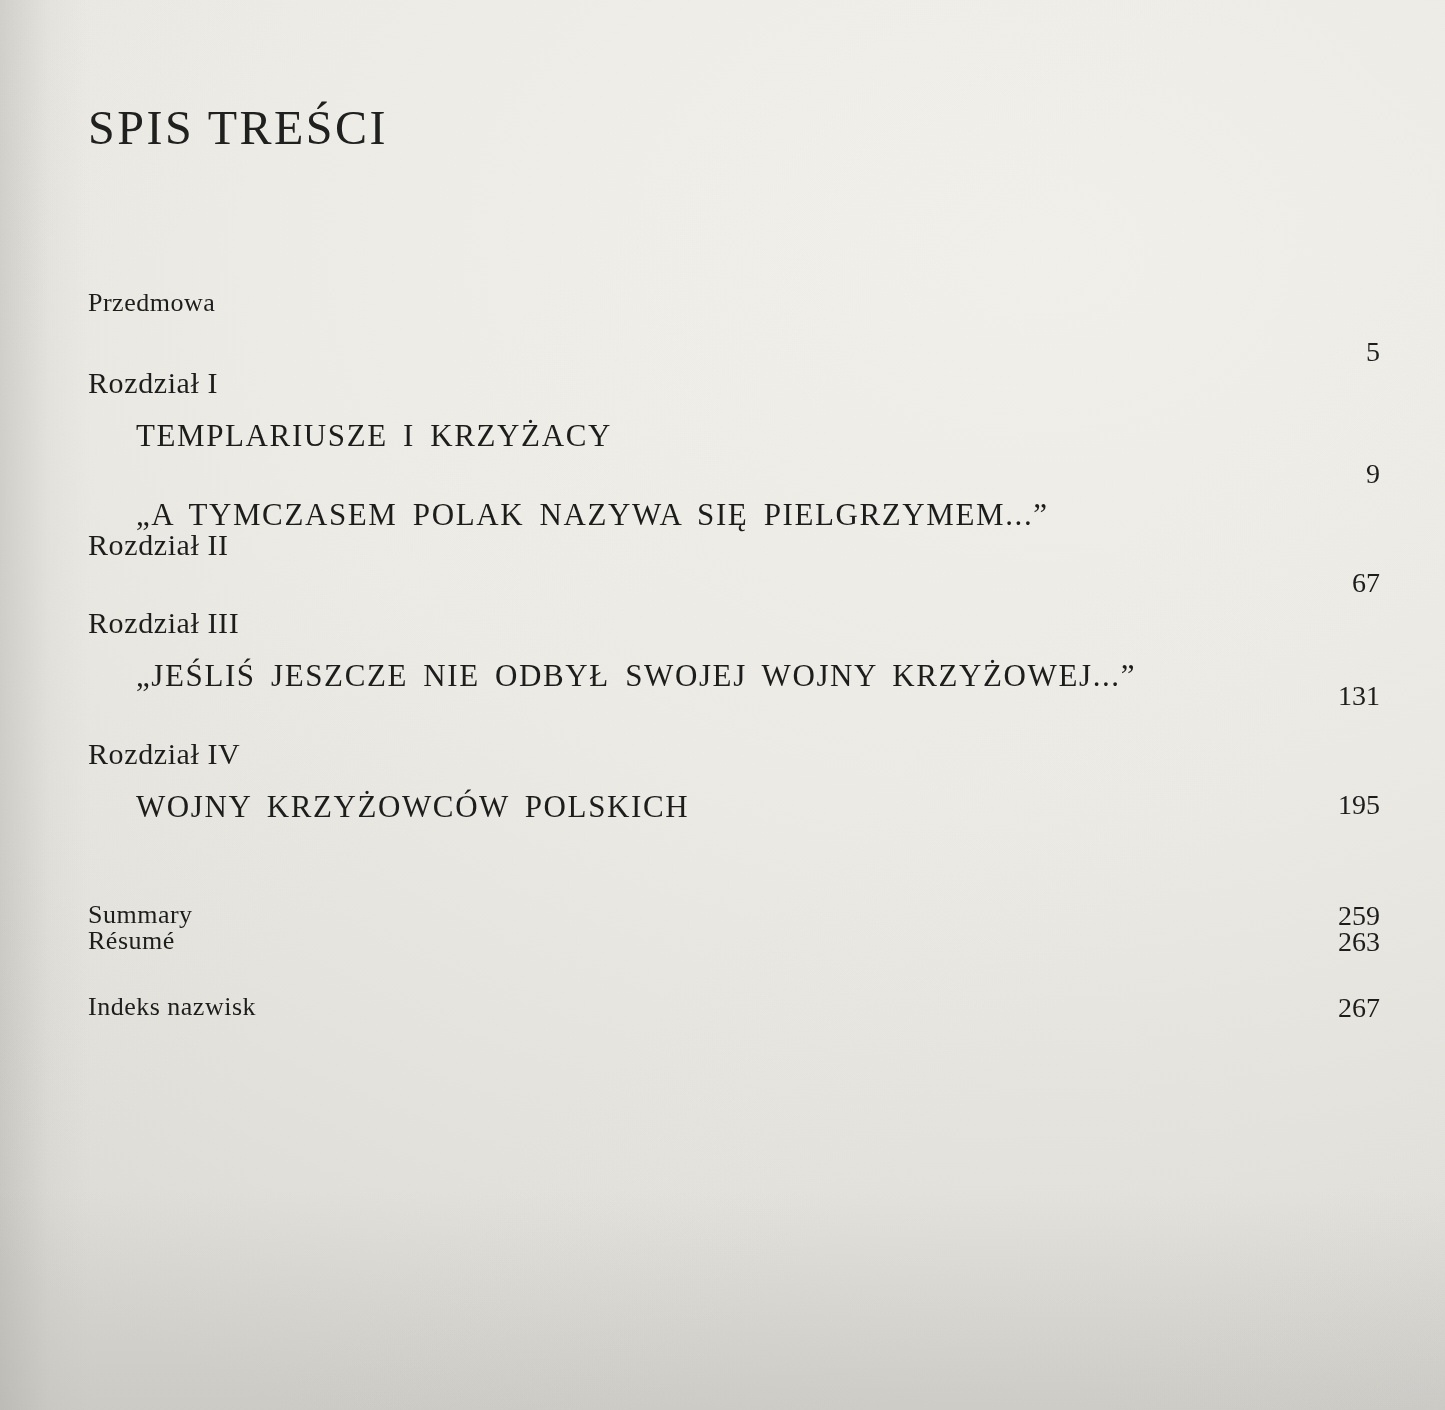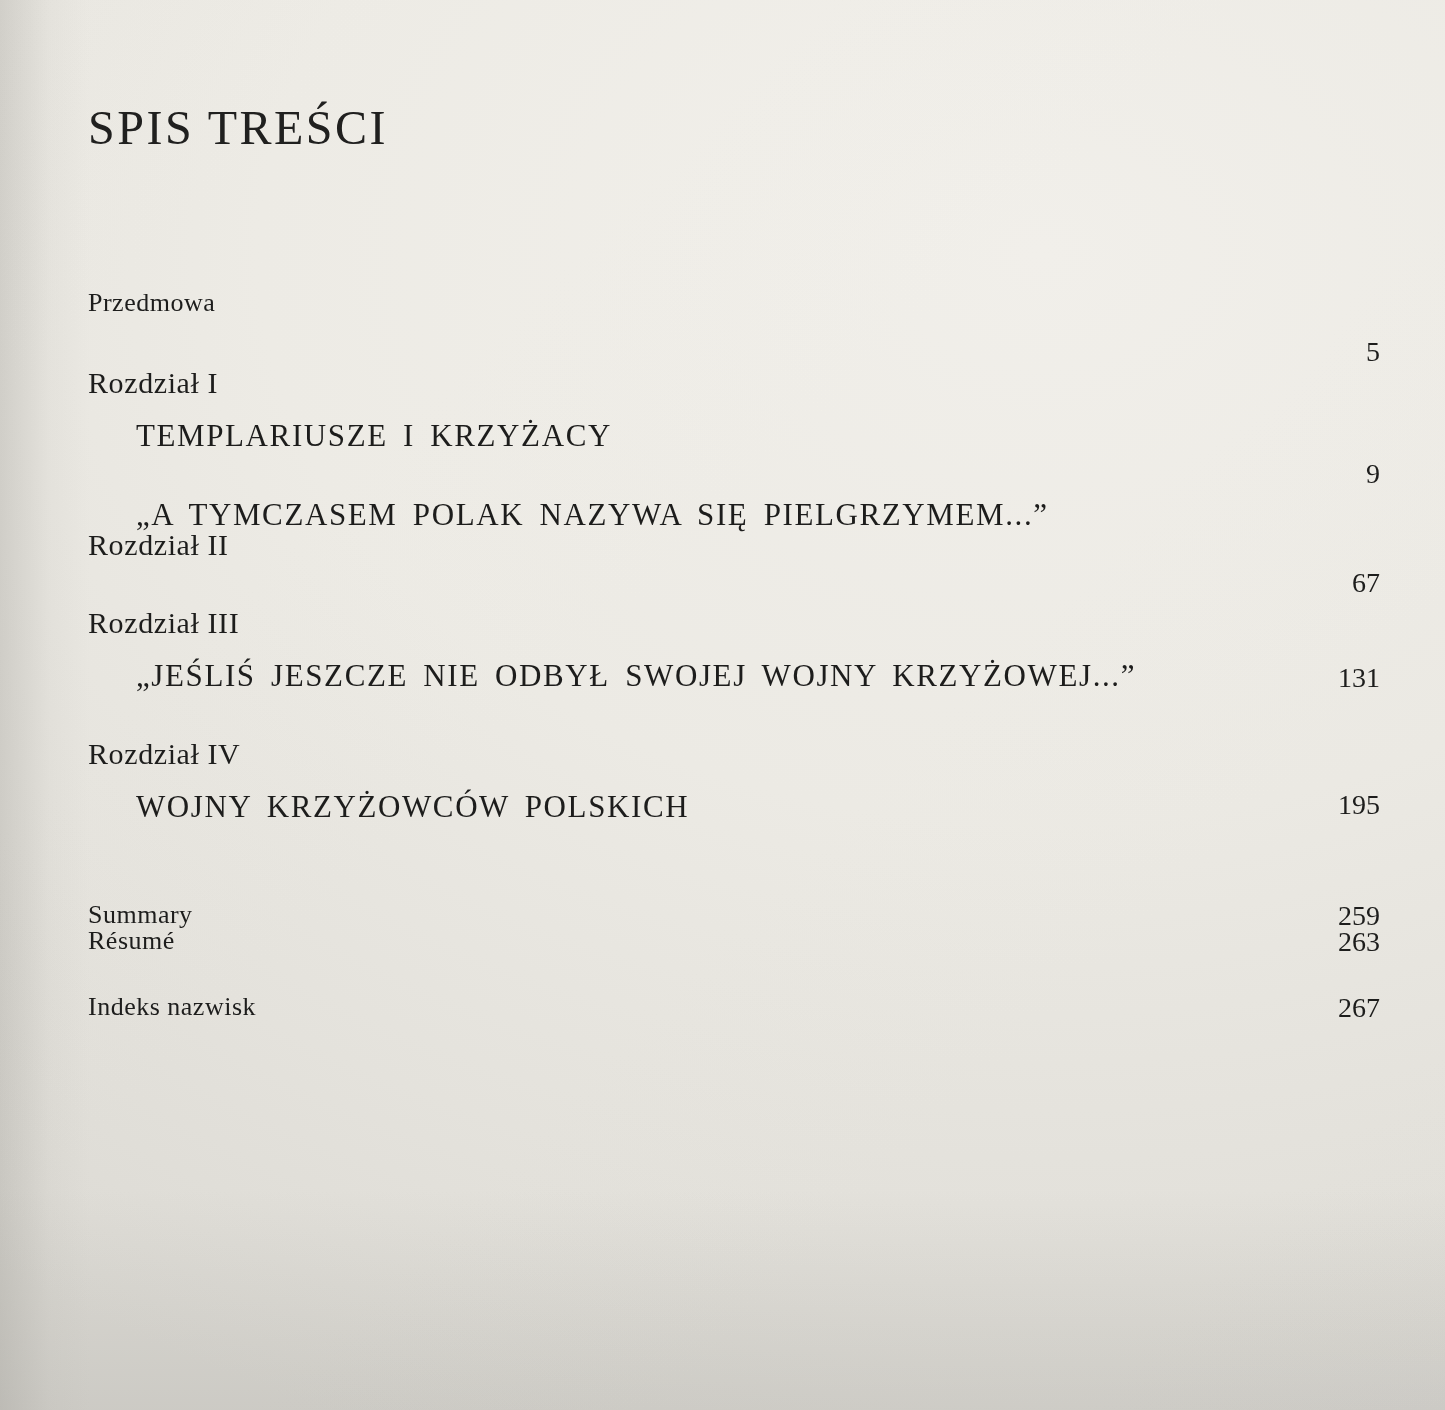--- a/index.html
+++ b/index.html
@@ -111,21 +111,21 @@
   .e-przedmowa { margin-top: 0; }
   .e-przedmowa .page-num { top: 46px; }
 
   .e-r1 { margin-top: 52px; }
   .e-r1 .page-num { top: 90px; }
 
   .e-r2 { margin-top: 48px; }
   .e-r2 .page-num { top: 68px; }
 
   .e-r3 { margin-top: 48px; }
-  .e-r3 .page-num { top: 54px; }
+  .e-r3 .page-num { top: 72px; }
 
   .e-r4 { margin-top: 48px; }
   .e-r4 .page-num { top: 50px; }
 
   .e-summary { margin-top: 80px; }
   .e-summary .page-num { top: -2px; }
 
   .e-resume { }
   .e-resume .page-num { top: -2px; }
 

